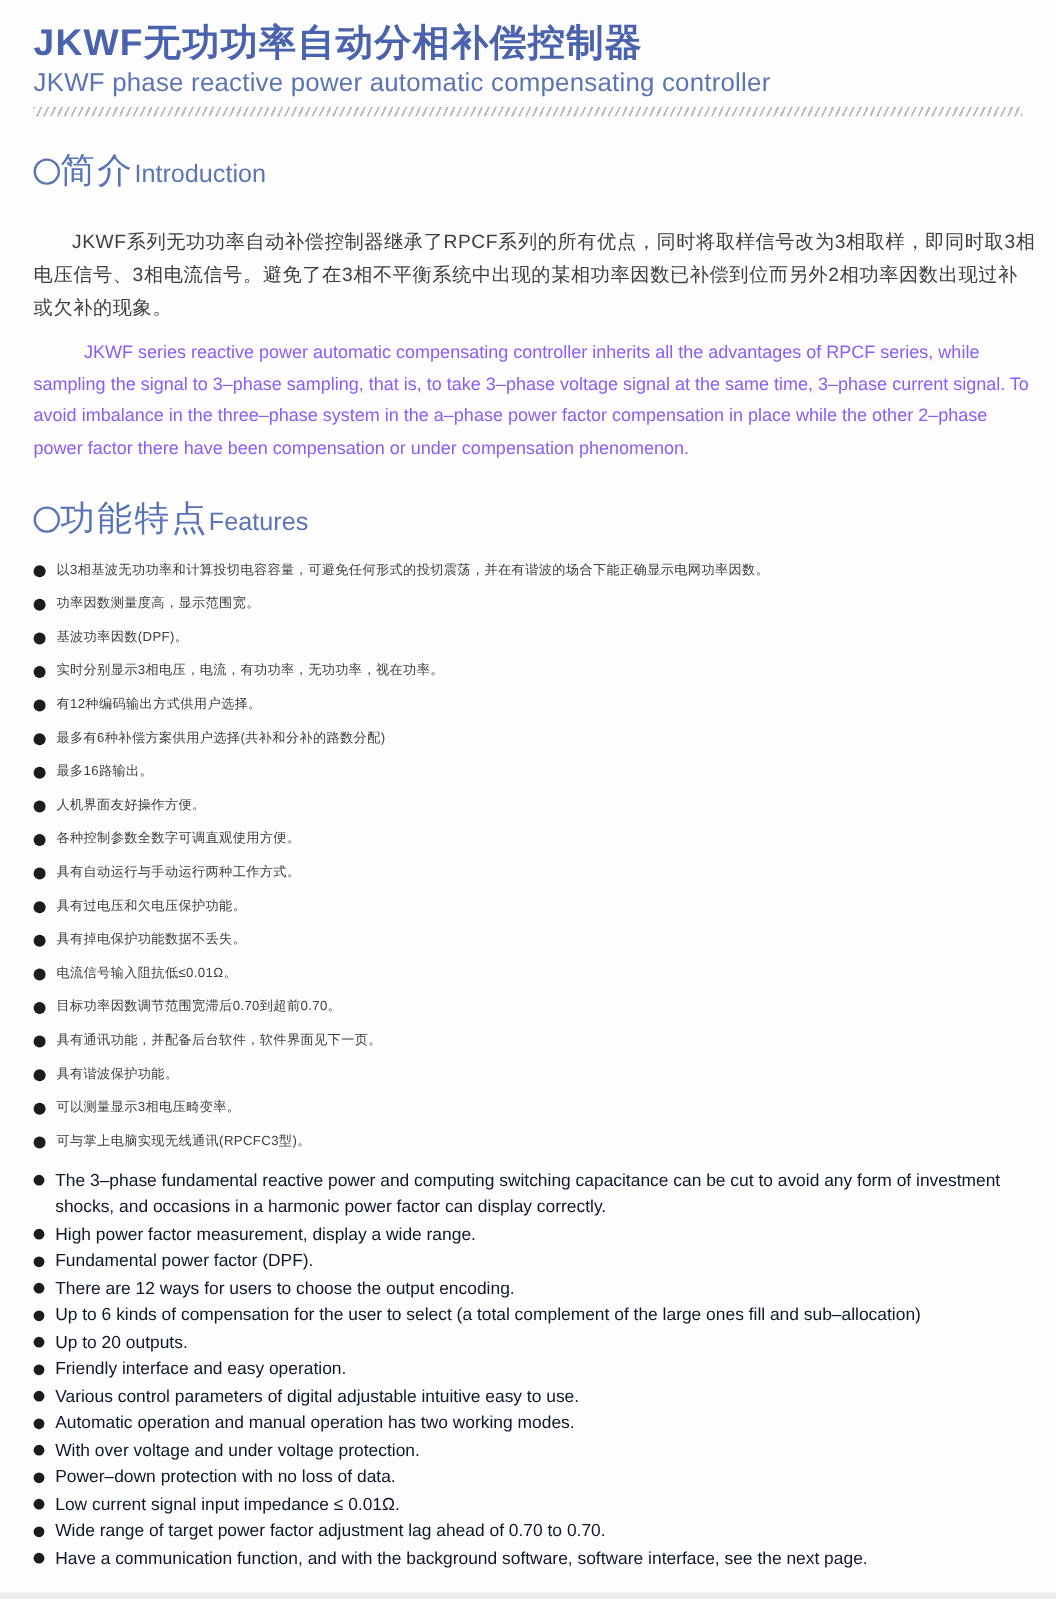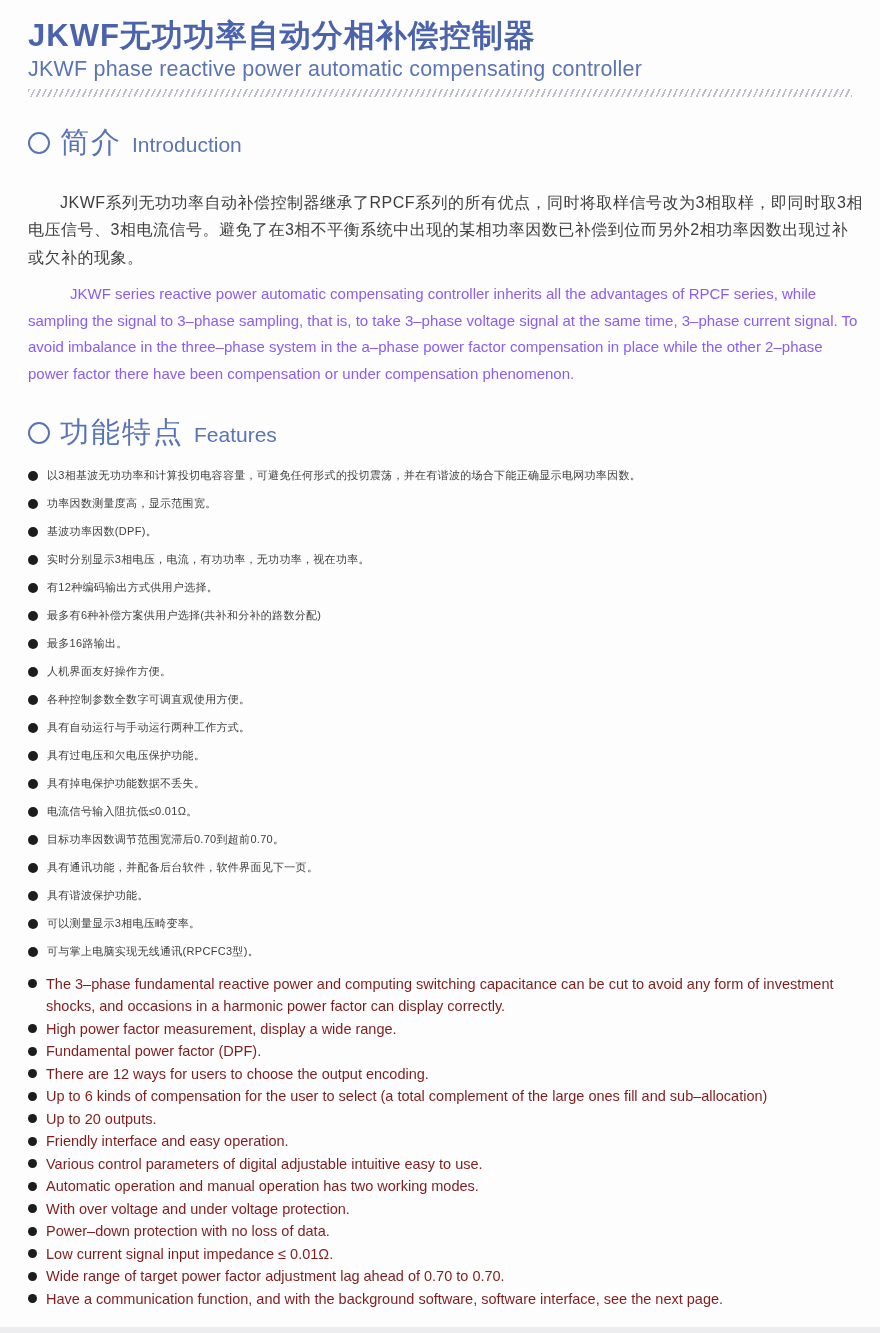--- a/index.html
+++ b/index.html
@@ -48,21 +48,20 @@
       115deg,
       #bcbcc6 0px, #bcbcc6 1.6px,
       transparent 1.6px, transparent 5.2px
     );
   }
 
   
   .sec-head {
     display: flex;
     align-items: baseline;
-    gap: 10px;
     margin-top: 26px;
   }
   .ring {
     width: 22px;
     height: 22px;
     border: 2.5px solid #5b74b4;
     border-radius: 50%;
     align-self: center;
     flex: 0 0 auto;
   }
@@ -104,21 +103,21 @@
     line-height: 17.5px;
     color: #3e3e3e;
     letter-spacing: 0.3px;
   }
   .en-list { margin-top: 12px; }
   .en-list li {
     display: flex;
     align-items: flex-start;
     font-size: 14.5px;
     line-height: 22.5px;
-    color: #7f1d1d;
+    color: #0f172a;
   }
   .dot {
     flex: 0 0 auto;
     border-radius: 50%;
     background: #1c1c1c;
   }
   .cn-list .dot {
     width: 10px; height: 10px;
     margin: 4px 9px 0 0;
   }

